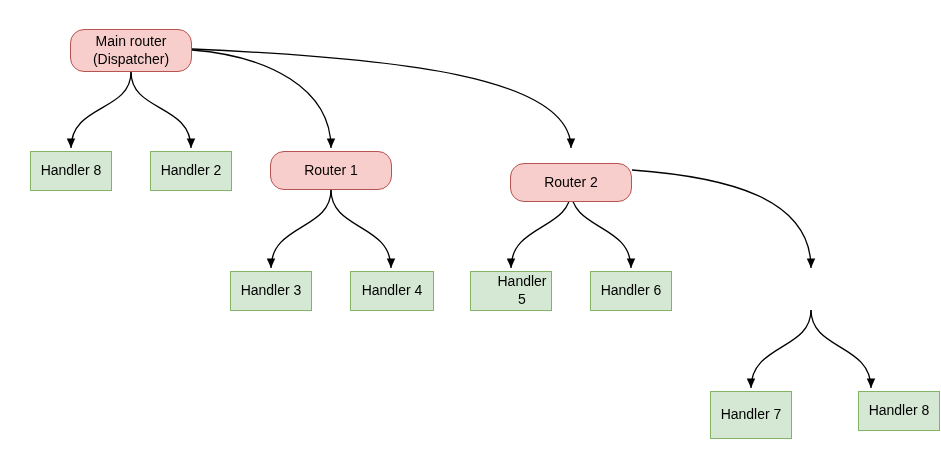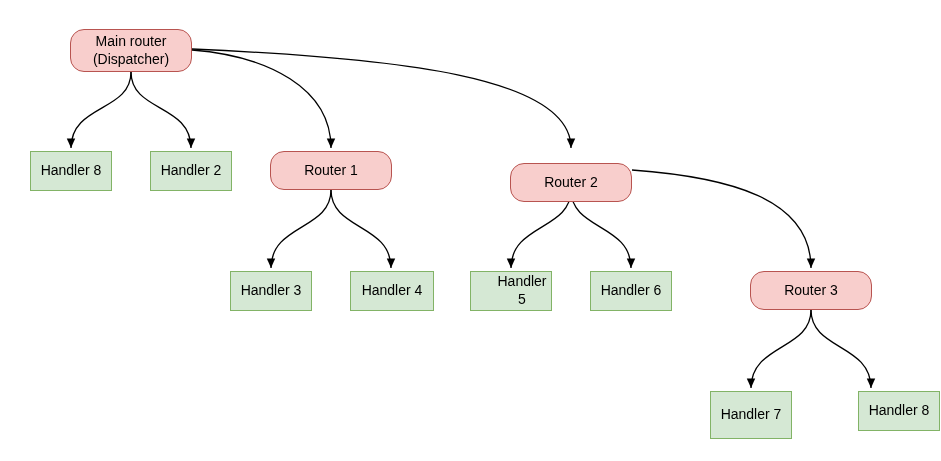--- a/index.html
+++ b/index.html
@@ -105,23 +105,20 @@
   </div>
 
   <div class="node handler" style="left:470px; top:271px; width:82px; height:40px;padding-left:22px;">
     <span>Handler 5</span>
   </div>
 
   <div class="node handler" style="left:590px; top:271px; width:82px; height:40px;">
     <span>Handler 6</span>
   </div>
 
-  <div class="node router" style="left:750px; top:271px; width:122px; height:39px;">
-    <span>Router 3</span>
-  </div>
 
   <div class="node handler" style="left:710px; top:391px; width:82px; height:48px;">
     <span>Handler 7</span>
   </div>
 
   <div class="node handler" style="left:830px; top:391px; width:82px; height:40px;margin-left:28px;">
     <span>Handler 8</span>
   </div>
 
 </div>

